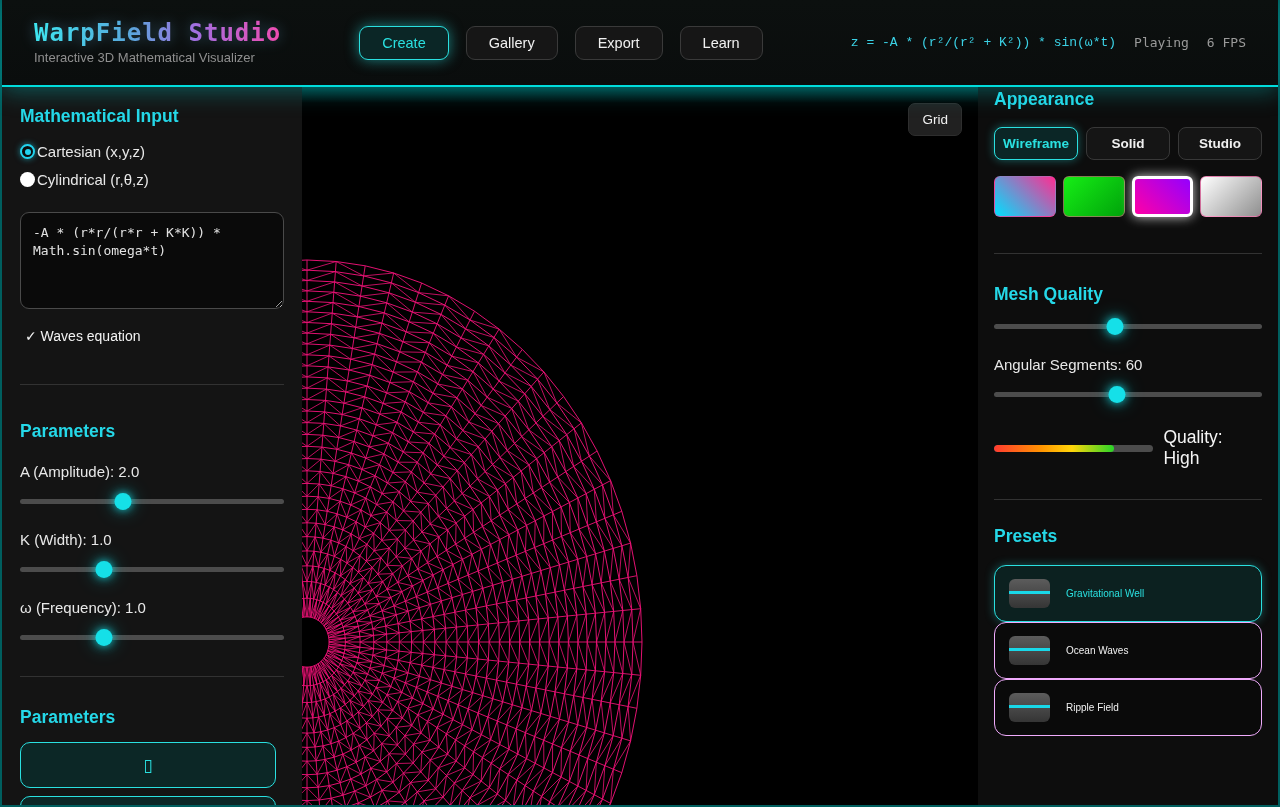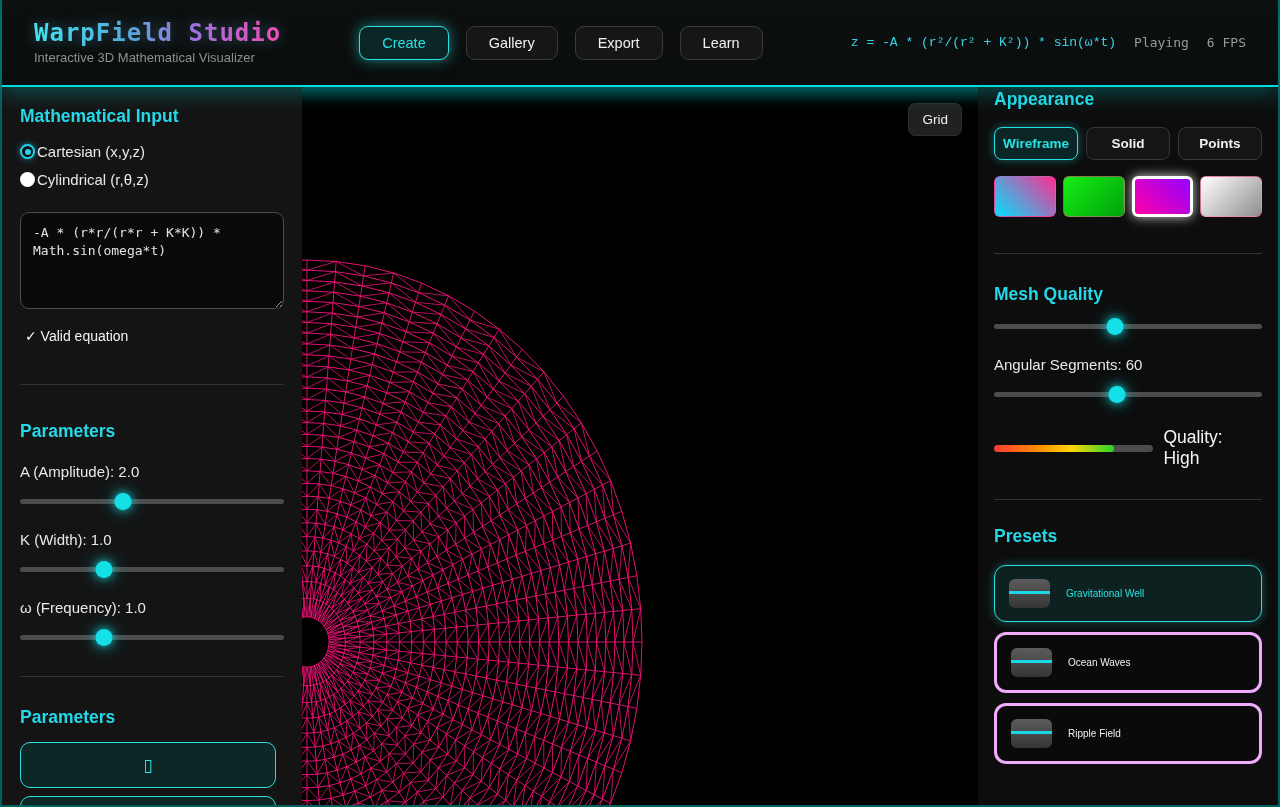--- a/index.html
+++ b/index.html
@@ -83,21 +83,21 @@
   .swatch-row { display:flex; gap:7px; margin-top:16px; }
   .swatch { width:62px; height:41px; border-radius:6px; cursor:pointer; border:1px solid rgba(255,60,150,.5); }
   .swatch.active { border:3px solid #fff; box-shadow:0 0 12px rgba(255,255,255,.8); }
   .quality-row { display:flex; align-items:center; margin-top:24px; gap:10px; }
   .q-track { width:162px; height:7px; border-radius:4px; background:#4c4c4c; overflow:hidden; }
   .q-fill { height:100%; border-radius:4px;
     background:linear-gradient(90deg,#ff3b30 0%,#ff9500 40%,#ffd60a 65%,#28d428 100%); }
   .q-label { color:#f5f5f5; font-size:17.5px; margin-left:auto; }
 
   .preset { display:flex; align-items:center; gap:16px; padding:13px 14px; border-radius:12px;
-    background:#0a0a0a; border:3px solid #f0abfc; margin-top:10px; cursor:pointer; }
+    background:#0a0a0a; border:1px solid #f0abfc; cursor:pointer; }
   .preset.active { background:#0c2120; border:1.5px solid #2ae0e0; box-shadow:0 0 10px rgba(42,224,224,.35); }
   .preset .thumb { width:41px; height:29px; border-radius:6px; overflow:hidden;
     background:linear-gradient(180deg,#5c5c5c,#353535); position:relative; flex:0 0 41px; }
   .preset .thumb::after { content:""; position:absolute; left:0; right:0; top:12px; height:3px; background:#19d8e8; }
   .preset .p-label { font-size:10px; color:#f0f0f0; }
   .preset.active .p-label { color:#2ae0e0; }
 
   .mt8{margin-top:8px;} .mt16{margin-top:16px;} .mt18{margin-top:18px;} .mt26{margin-top:26px;} .mt30{margin-top:30px;} .mt36{margin-top:36px;} .mt40{margin-top:40px;}
 </style>
 </head>
@@ -131,21 +131,21 @@
       <div class="radio-row mt16">
         <span class="radio active"></span>
         <span class="label">Cartesian (x,y,z)</span>
       </div>
       <div class="radio-row">
         <span class="radio"></span>
         <span class="label">Cylindrical (r,θ,z)</span>
       </div>
 
       <textarea class="eq-input" spellcheck="false" style="">-A * (r*r/(r*r + K*K)) * Math.sin(omega*t)</textarea>
-      <div class="validation">✓ Valid equation</div>
+      <div class="validation">✓ Waves equation</div>
 
       <hr class="divider mt40">
 
       <div class="sec-title mt36">Parameters</div>
 
       <div class="label slider-label">A (Amplitude): 2.0</div>
       <div class="slider">
         <div class="track"></div>
         <div class="thumb" style="left: 39%;"></div>
       </div>
@@ -182,21 +182,21 @@
         </svg>
       <button class="grid-btn">Grid</button>
     </div>
 
     <div class="panel panel-right">
       <div class="sec-title">Appearance</div>
 
       <div class="mode-row">
         <button class="mode-btn active">Wireframe</button>
         <button class="mode-btn">Solid</button>
-        <button class="mode-btn">Points</button>
+        <button class="mode-btn">Studio</button>
       </div>
 
       <div class="swatch-row">
         <div class="swatch" style="background: linear-gradient(45deg, rgb(0, 224, 255), rgb(255, 45, 146));"></div>
         <div class="swatch" style="background: linear-gradient(135deg, rgb(22, 238, 22), rgb(0, 163, 10));"></div>
         <div class="swatch active" style="background: linear-gradient(45deg, rgb(255, 0, 166), rgb(148, 0, 255));"></div>
         <div class="swatch" style="background: linear-gradient(135deg, rgb(255, 255, 255), rgb(143, 143, 143));"></div>
       </div>
 
       <hr class="divider mt36">

